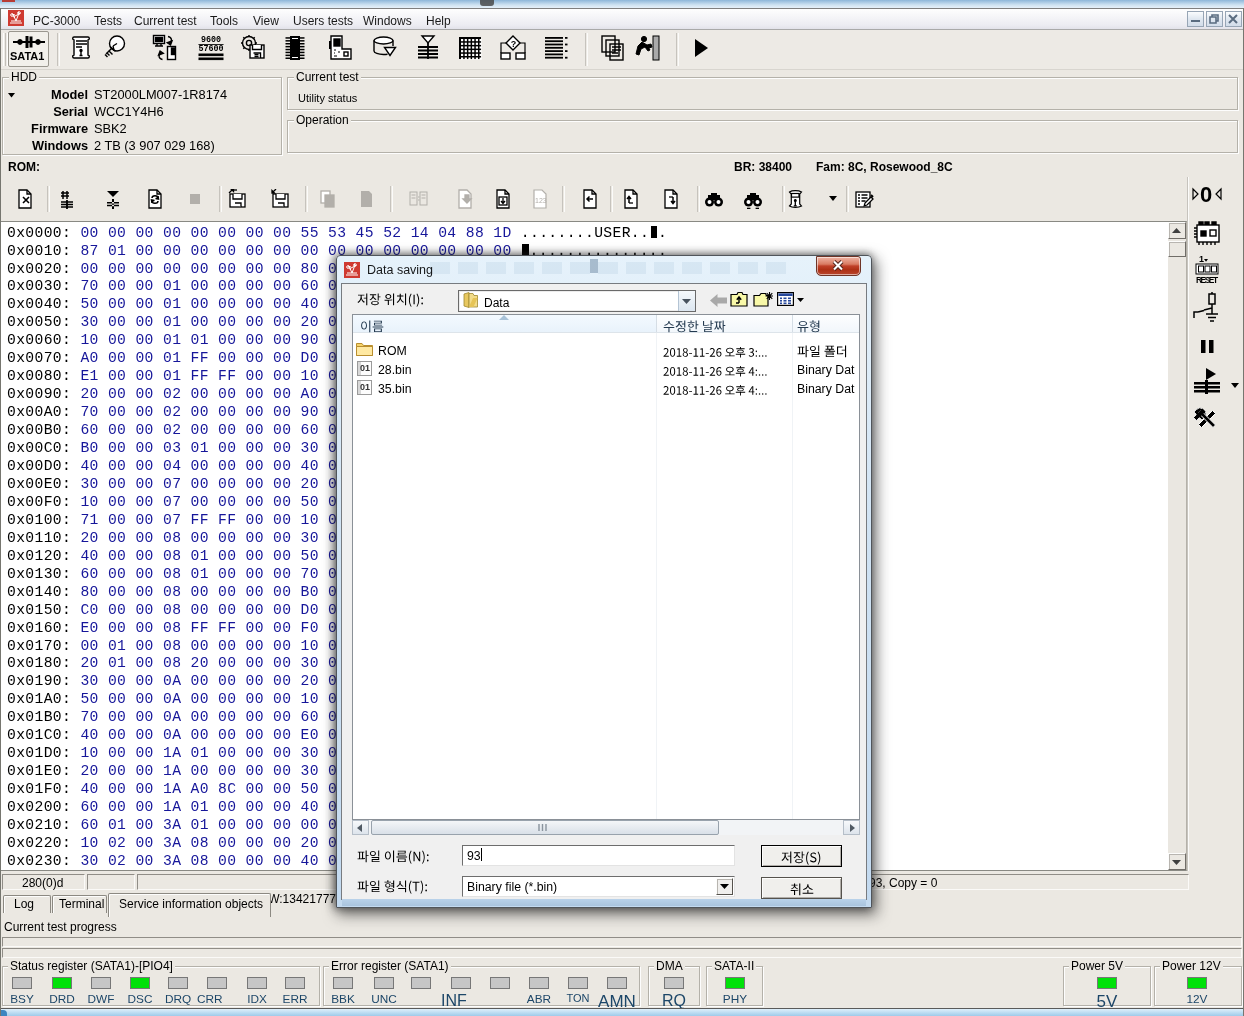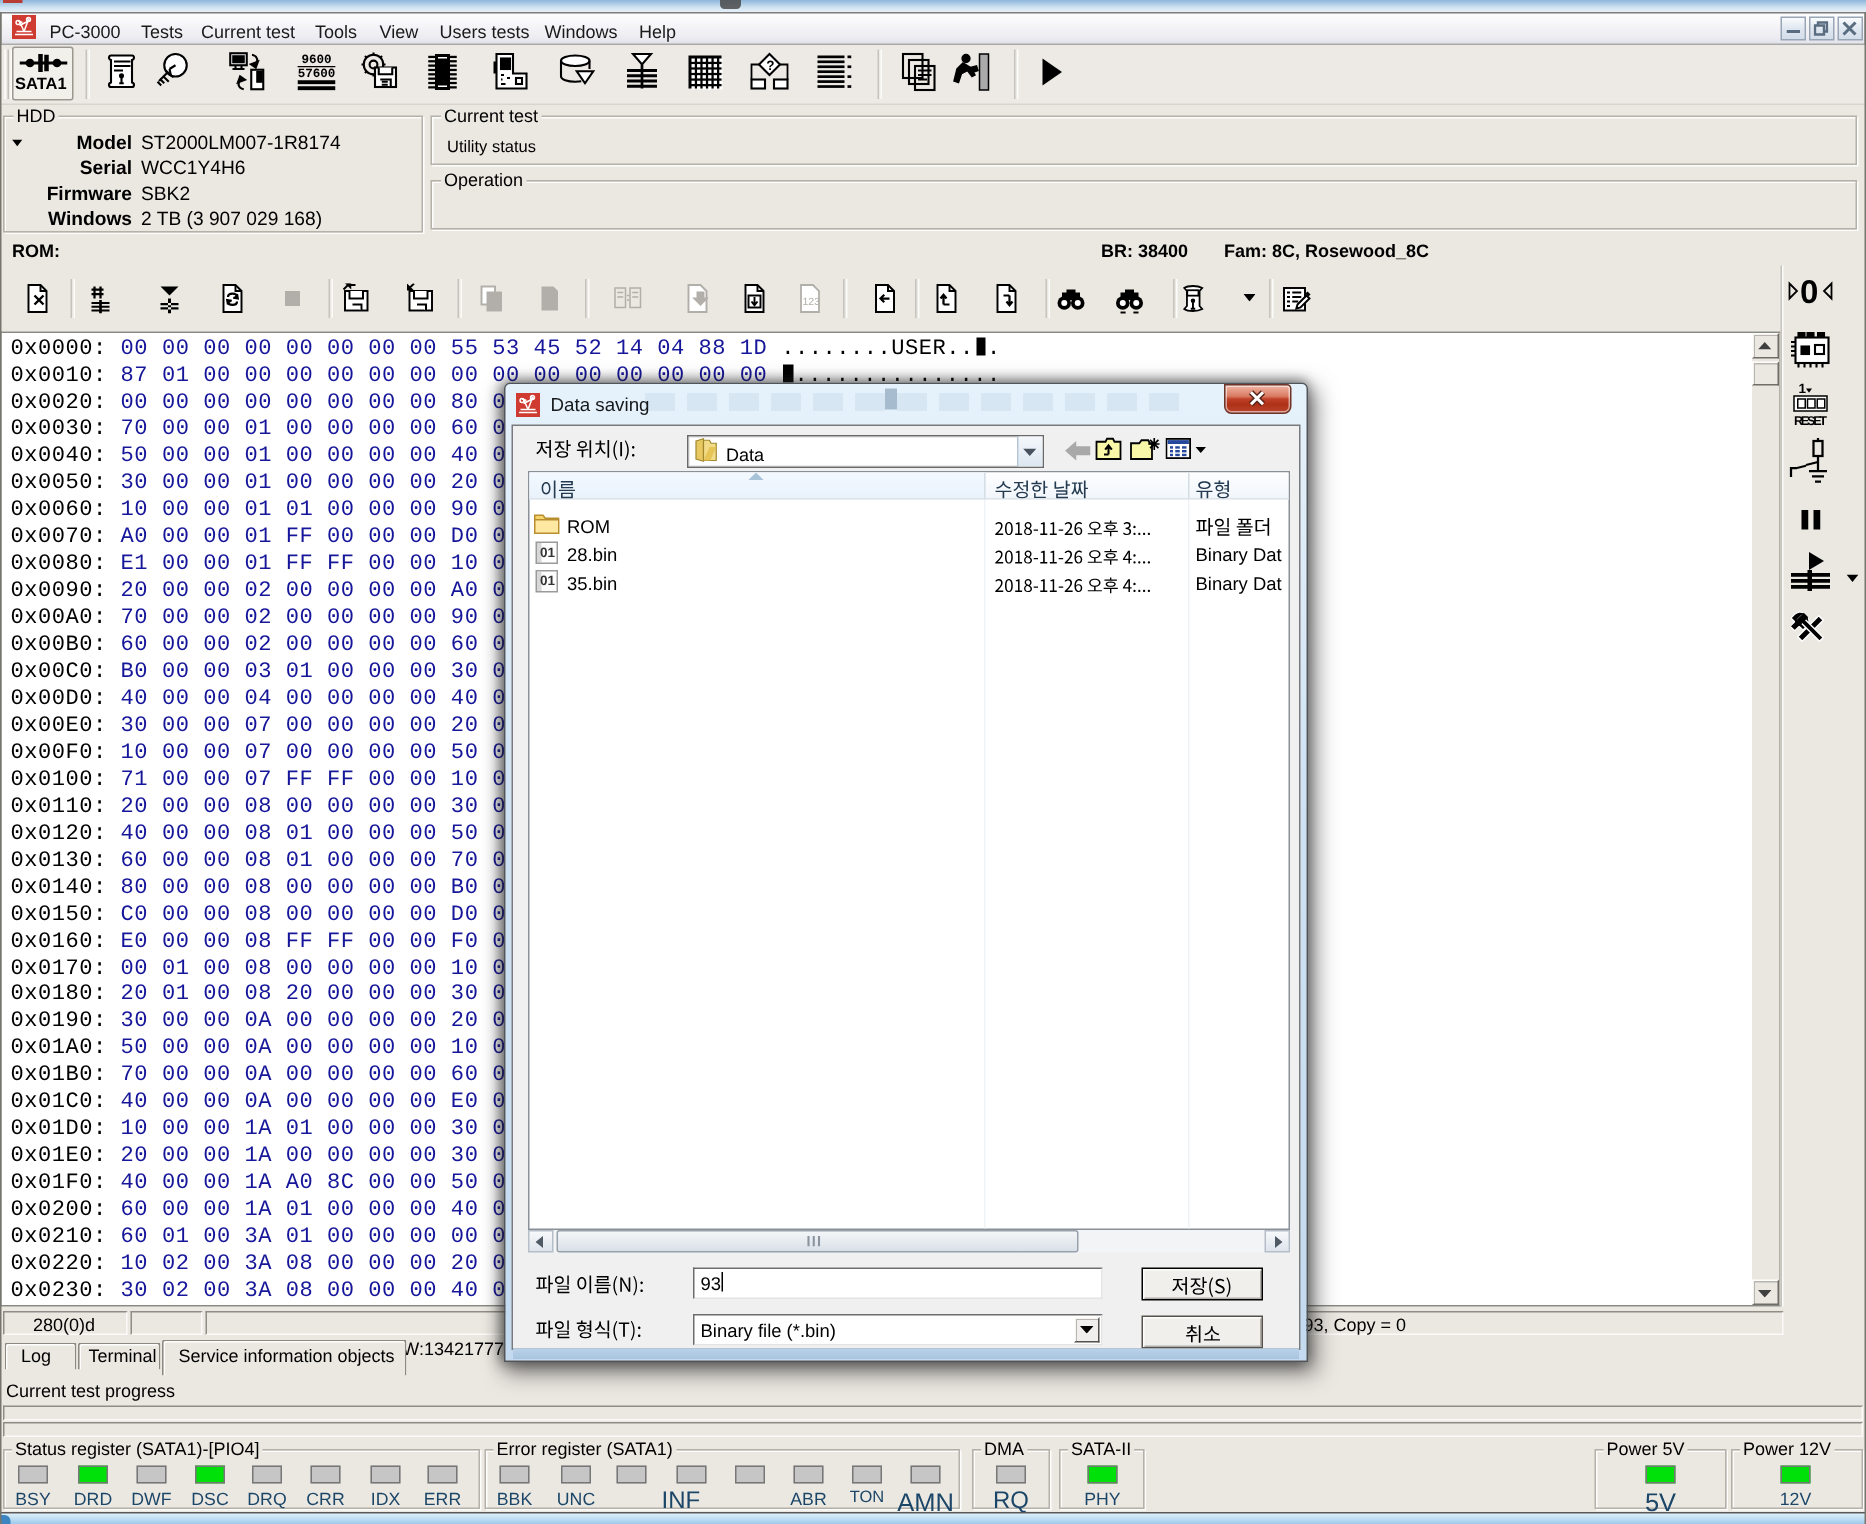--- a/index.html
+++ b/index.html
@@ -554,21 +554,21 @@
 <div class="ab" style="left:0px;top:992px;white-space:pre;left:2px;width:40px;text-align:center;font-size:11.8px;color:#1c4668">BSY</div>
 <div class="ab" style="left:52px;top:977px;width:20px;height:12px;background:#00e109;border:1px solid #777"></div>
 <div class="ab" style="left:0px;top:992px;white-space:pre;left:42px;width:40px;text-align:center;font-size:11.8px;color:#1c4668">DRD</div>
 <div class="ab" style="left:91px;top:977px;width:20px;height:12px;background:#c6c6c6;border:1px solid #777"></div>
 <div class="ab" style="left:0px;top:992px;white-space:pre;left:81px;width:40px;text-align:center;font-size:11.8px;color:#1c4668">DWF</div>
 <div class="ab" style="left:130px;top:977px;width:20px;height:12px;background:#00e109;border:1px solid #777"></div>
 <div class="ab" style="left:0px;top:992px;white-space:pre;left:120px;width:40px;text-align:center;font-size:11.8px;color:#1c4668">DSC</div>
 <div class="ab" style="left:168px;top:977px;width:20px;height:12px;background:#c6c6c6;border:1px solid #777"></div>
 <div class="ab" style="left:0px;top:992px;white-space:pre;left:158px;width:40px;text-align:center;font-size:11.8px;color:#1c4668">DRQ</div>
 <div class="ab" style="left:207px;top:977px;width:20px;height:12px;background:#c6c6c6;border:1px solid #777"></div>
-<div class="ab" style="left:0px;top:992px;white-space:pre;left:197px;width:40px;text-align:center;font-size:11.8px;color:#1c4668">CRR</div>
+<div class="ab" style="left:0px;top:992px;white-space:pre;left:197px;width:40px;font-size:11.8px;color:#1c4668">CRR</div>
 <div class="ab" style="left:247px;top:977px;width:20px;height:12px;background:#c6c6c6;border:1px solid #777"></div>
 <div class="ab" style="left:0px;top:992px;white-space:pre;left:237px;width:40px;text-align:center;font-size:11.8px;color:#1c4668">IDX</div>
 <div class="ab" style="left:285px;top:977px;width:20px;height:12px;background:#c6c6c6;border:1px solid #777"></div>
 <div class="ab" style="left:0px;top:992px;white-space:pre;left:275px;width:40px;text-align:center;font-size:11.8px;color:#1c4668">ERR</div>
 <div class="fs" style="left:323px;top:966px;width:317px;height:40px"></div>
 <div class="leg" style="left:329px;top:960px">Error register (SATA1)</div>
 <div class="ab" style="left:333px;top:977px;width:20px;height:12px;background:#c6c6c6;border:1px solid #777"></div>
 <div class="ab" style="left:0px;top:992px;white-space:pre;left:323px;width:40px;text-align:center;font-size:11.8px;color:#1c4668">BBK</div>
 <div class="ab" style="left:374px;top:977px;width:20px;height:12px;background:#c6c6c6;border:1px solid #777"></div>
 <div class="ab" style="left:0px;top:992px;white-space:pre;left:364px;width:40px;text-align:center;font-size:11.8px;color:#1c4668">UNC</div>

